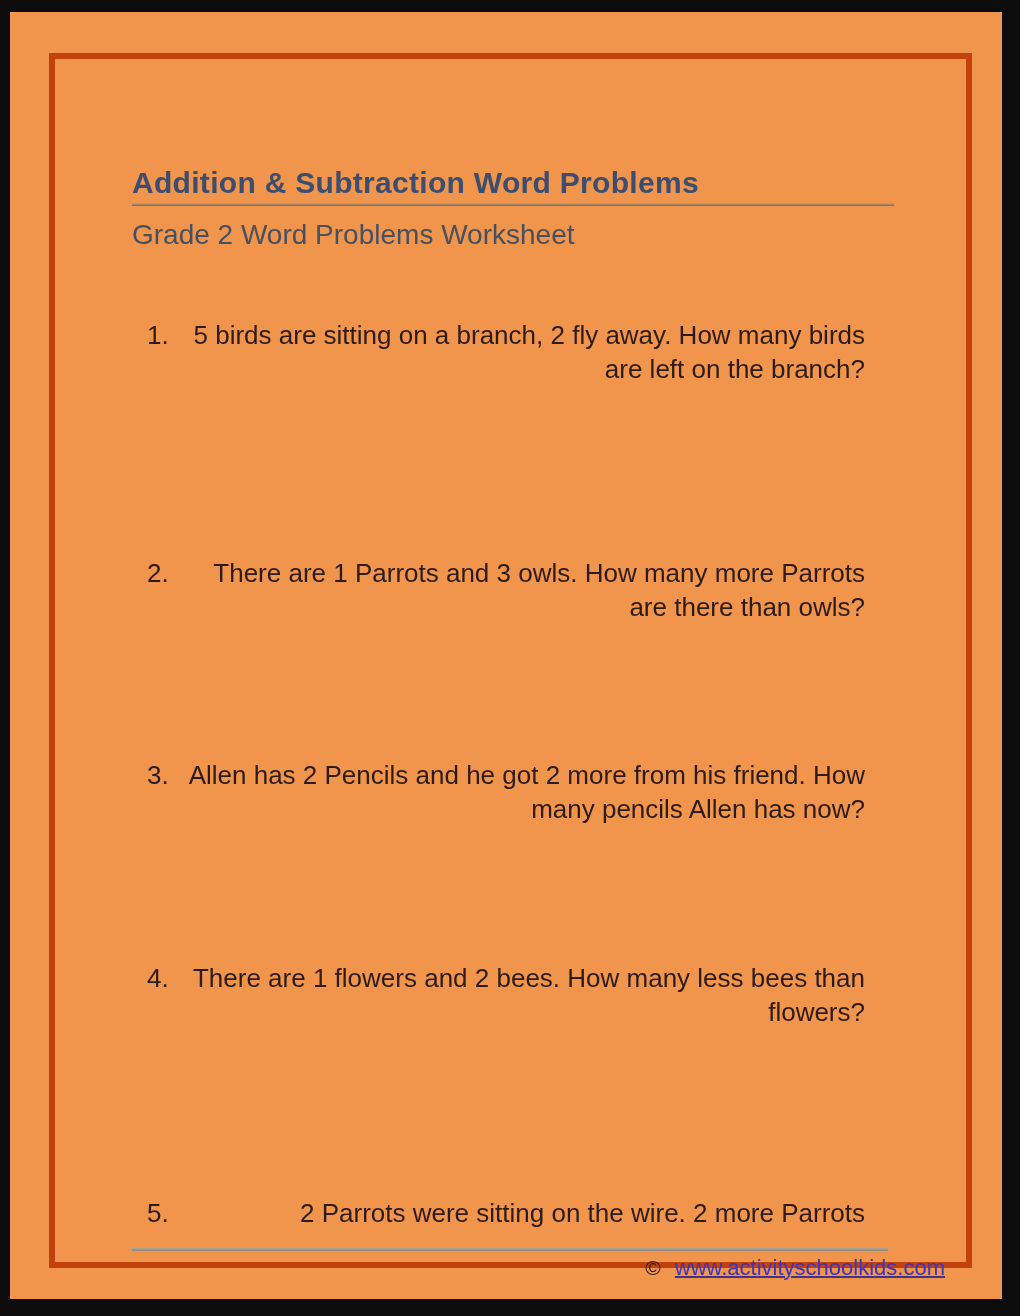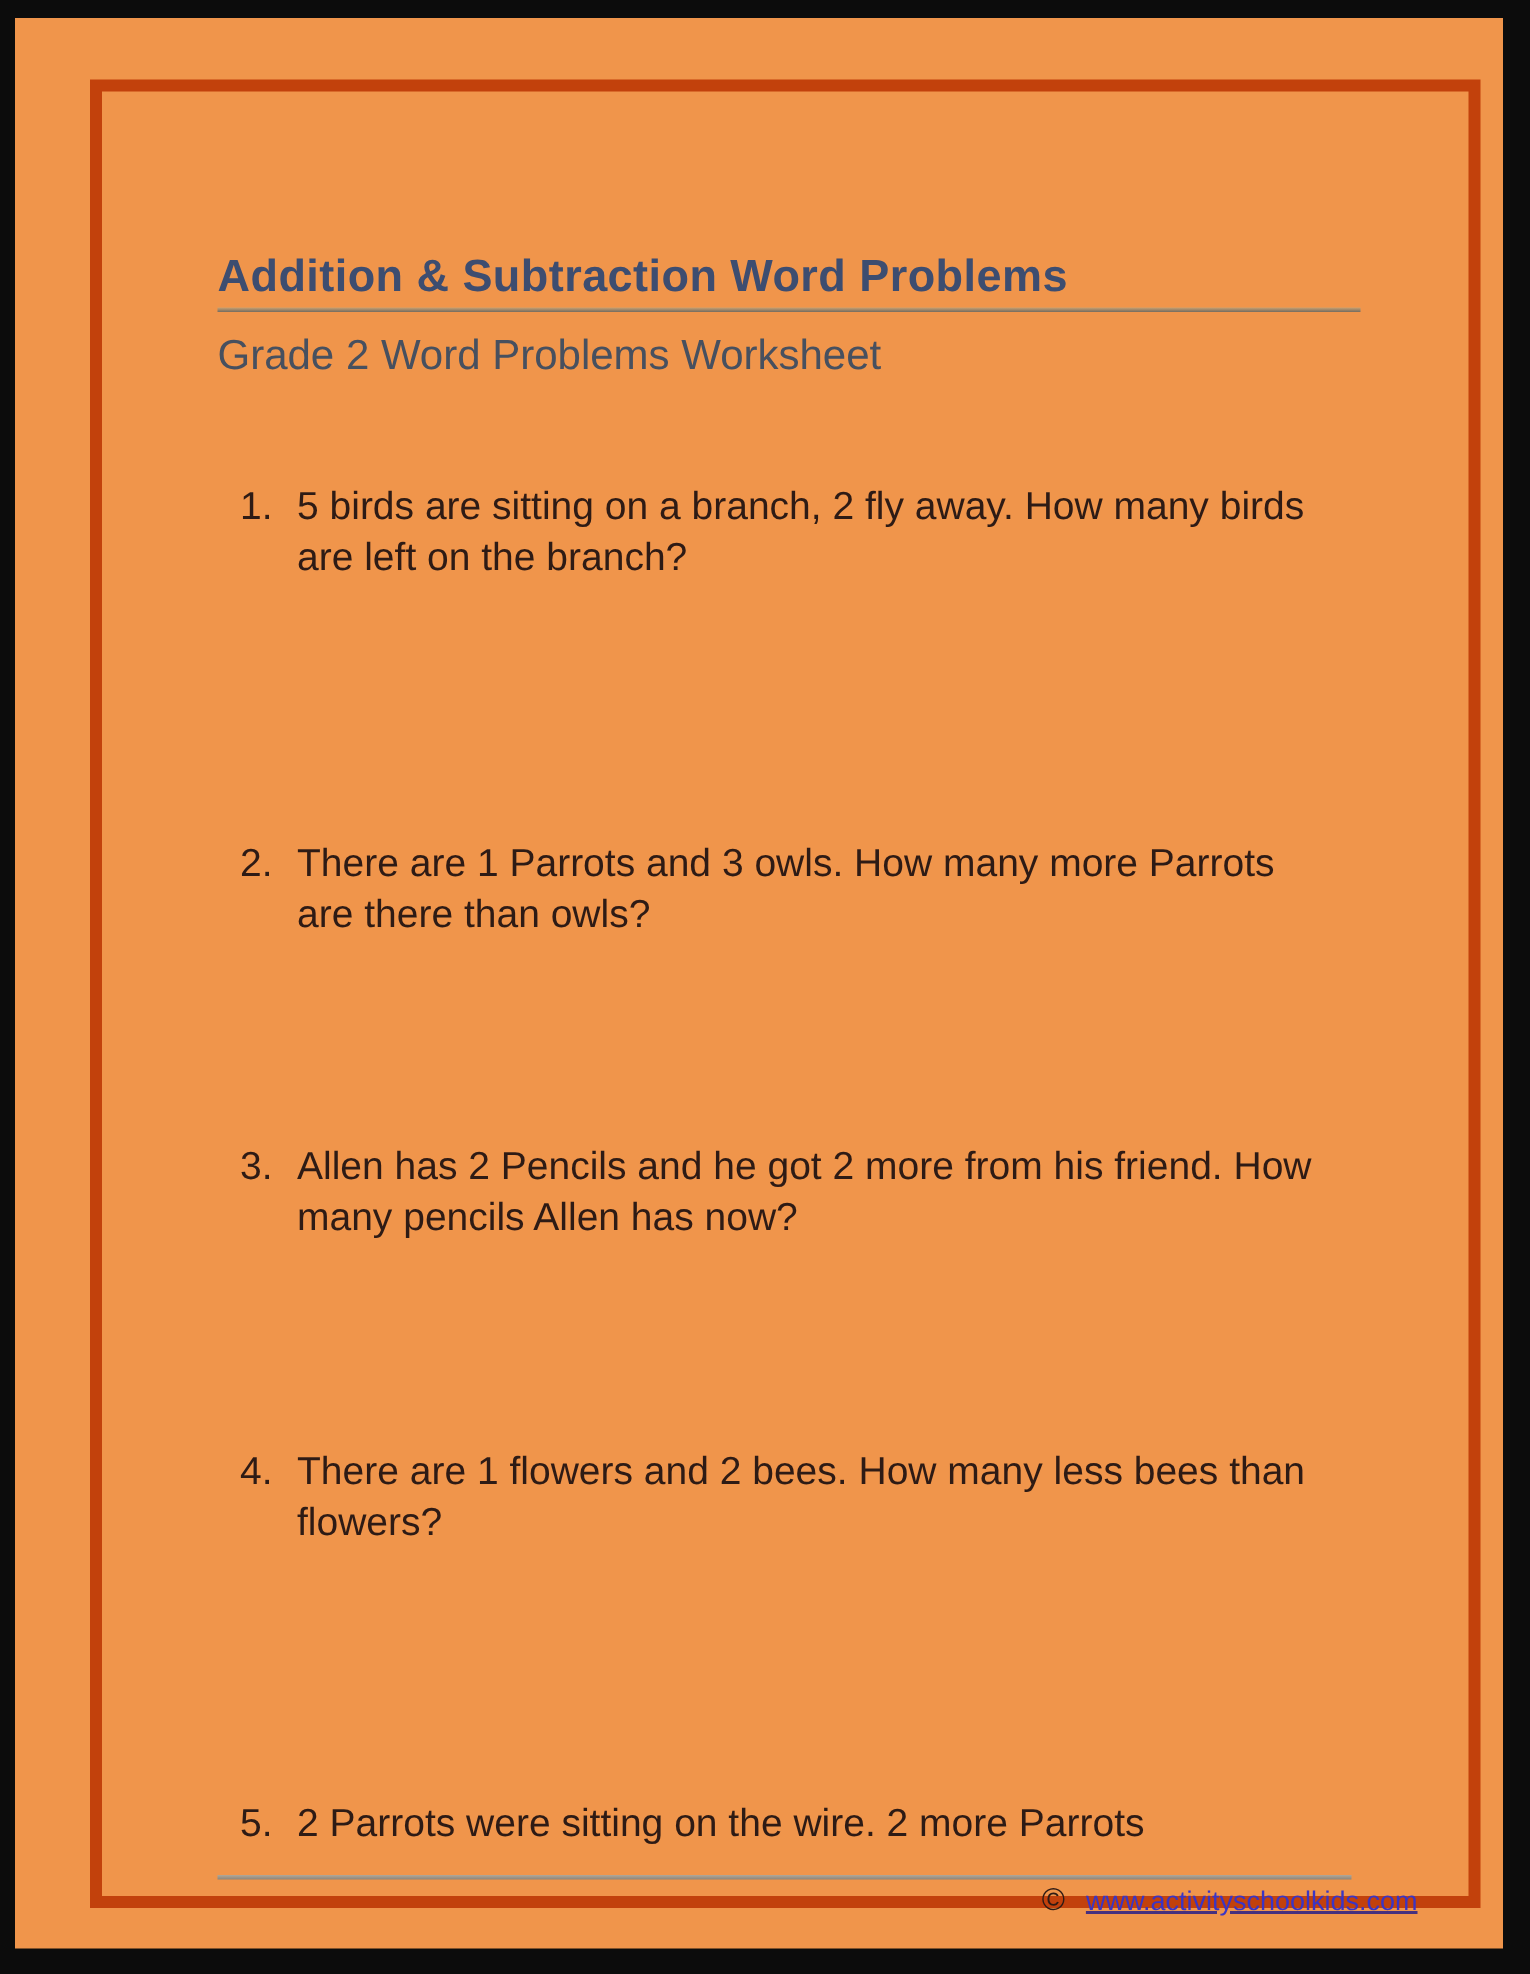--- a/index.html
+++ b/index.html
@@ -17,25 +17,25 @@
   .page {
     position: absolute;
     left: 10px;
     top: 12px;
     width: 992px;
     height: 1287px;
     background: #F0954B;
   }
   .inner-box {
     position: absolute;
-    left: 50px;
+    left: 39px;
     top: 41px;
     width: 911px;
     height: 1203px;
-    border: 8px solid #c2410c;
+    border: 6px solid #c2410c;
   }
   .content {
     padding: 106px 0 0 77px;
   }
   .title {
     margin: 0;
     font-size: 30px;
     line-height: 36px;
     font-weight: bold;
     letter-spacing: 0.3px;
@@ -62,20 +62,21 @@
     display: flex;
     font-size: 26px;
     line-height: 34px;
     color: #2E1B15;
   }
   .problem .num {
     flex: 0 0 38px;
   }
   .problem .text {
     width: 680px;
+    text-align: right;
   }
   .problem:nth-child(1) { margin-bottom: 170px; }
   .problem:nth-child(2) { margin-bottom: 134px; }
   .problem:nth-child(3) { margin-bottom: 135px; }
   .problem:nth-child(4) { margin-bottom: 167px; }
   .divider {
     width: 756px;
     height: 3px;
     margin-top: 18px;
     background: linear-gradient(#B2A898, #8D8478);
@@ -86,21 +87,21 @@
     right: 57px;
     display: flex;
     align-items: baseline;
     gap: 14px;
   }
   .copyright-symbol {
     font-size: 21px;
     color: #2E1B15;
   }
   .copyright-link {
-    font-size: 18px;
+    font-size: 22px;
     color: #3B35C4;
     text-decoration: underline;
     text-decoration-color: #47307E;
     text-decoration-thickness: 2px;
     cursor: pointer;
   }
 </style>
 </head>
 <body>
 

